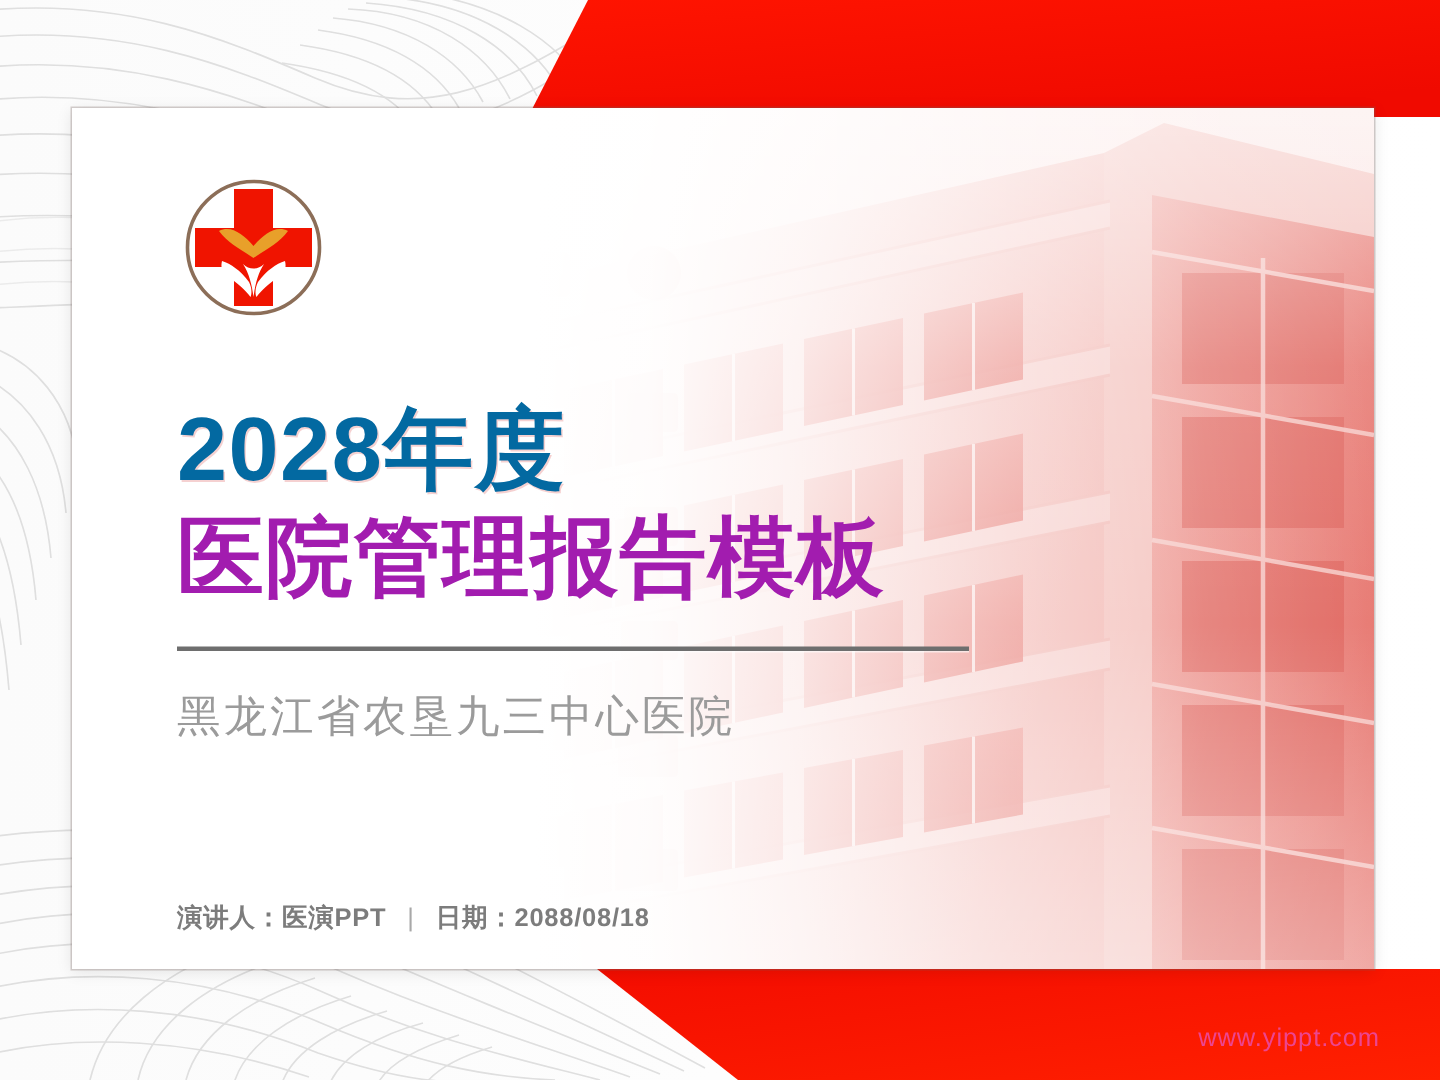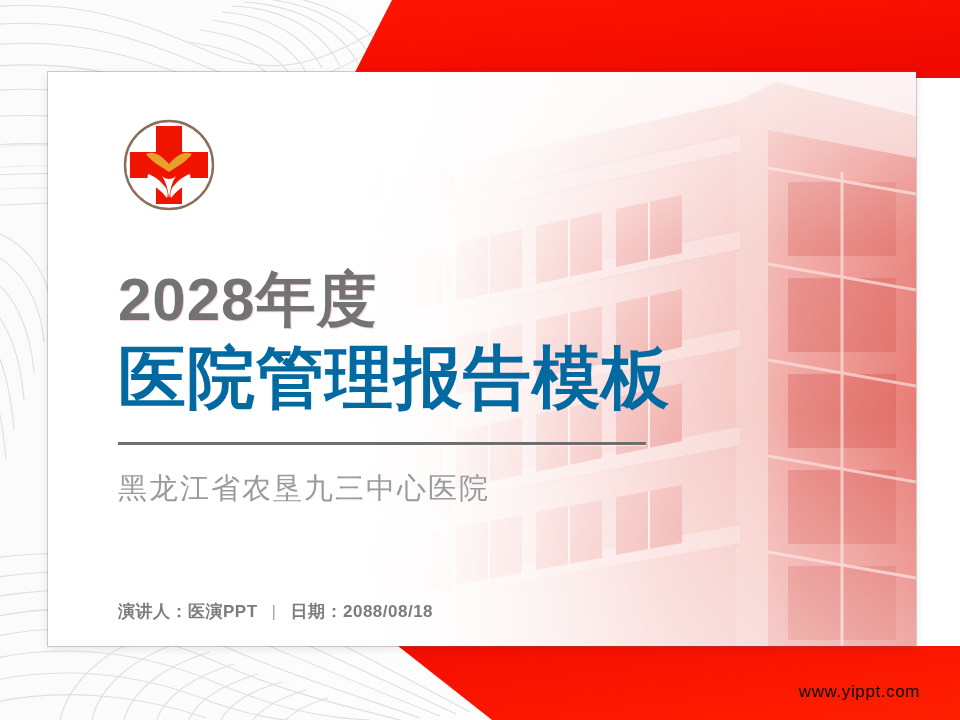--- a/index.html
+++ b/index.html
@@ -94,30 +94,30 @@
   
   .text-block {
     position: absolute;
     left: 70px;
     top: 196px;
     width: 640px;
   }
   .title-year {
     font-size: 60px;
     font-weight: bold;
-    color: #737373;
+    color: #0369a1;
     line-height: 1.06;
     letter-spacing: 1px;
     margin: 0;
     text-shadow: 1px 1px 0 rgba(200,0,0,0.18);
   }
   .title-main {
-    font-size: 68px;
+    font-size: 58px;
     font-weight: bold;
-    color: #0369a1;
+    color: #a21caf;
     line-height: 1.16;
     letter-spacing: 1px;
     margin: 6px 0 0 0;
   }
   .divider {
     width: 528px;
     height: 3px;
     background: #6E6E6E;
     margin: 26px 0 0 0;
     box-shadow: 0 1px 0 rgba(255,255,255,0.6);
@@ -148,21 +148,21 @@
     color: #A8A8A8;
     font-weight: normal;
   }
 
   
   #watermark {
     position: absolute;
     right: 40px;
     bottom: 18px;
     font-size: 17px;
-    color: #000000;
+    color: #ec4899;
     letter-spacing: 0.6px;
     opacity: 0.95;
   }
 </style>
 </head>
 <body>
 
 <div id="slide">
 
   <div class="contour-layer">

